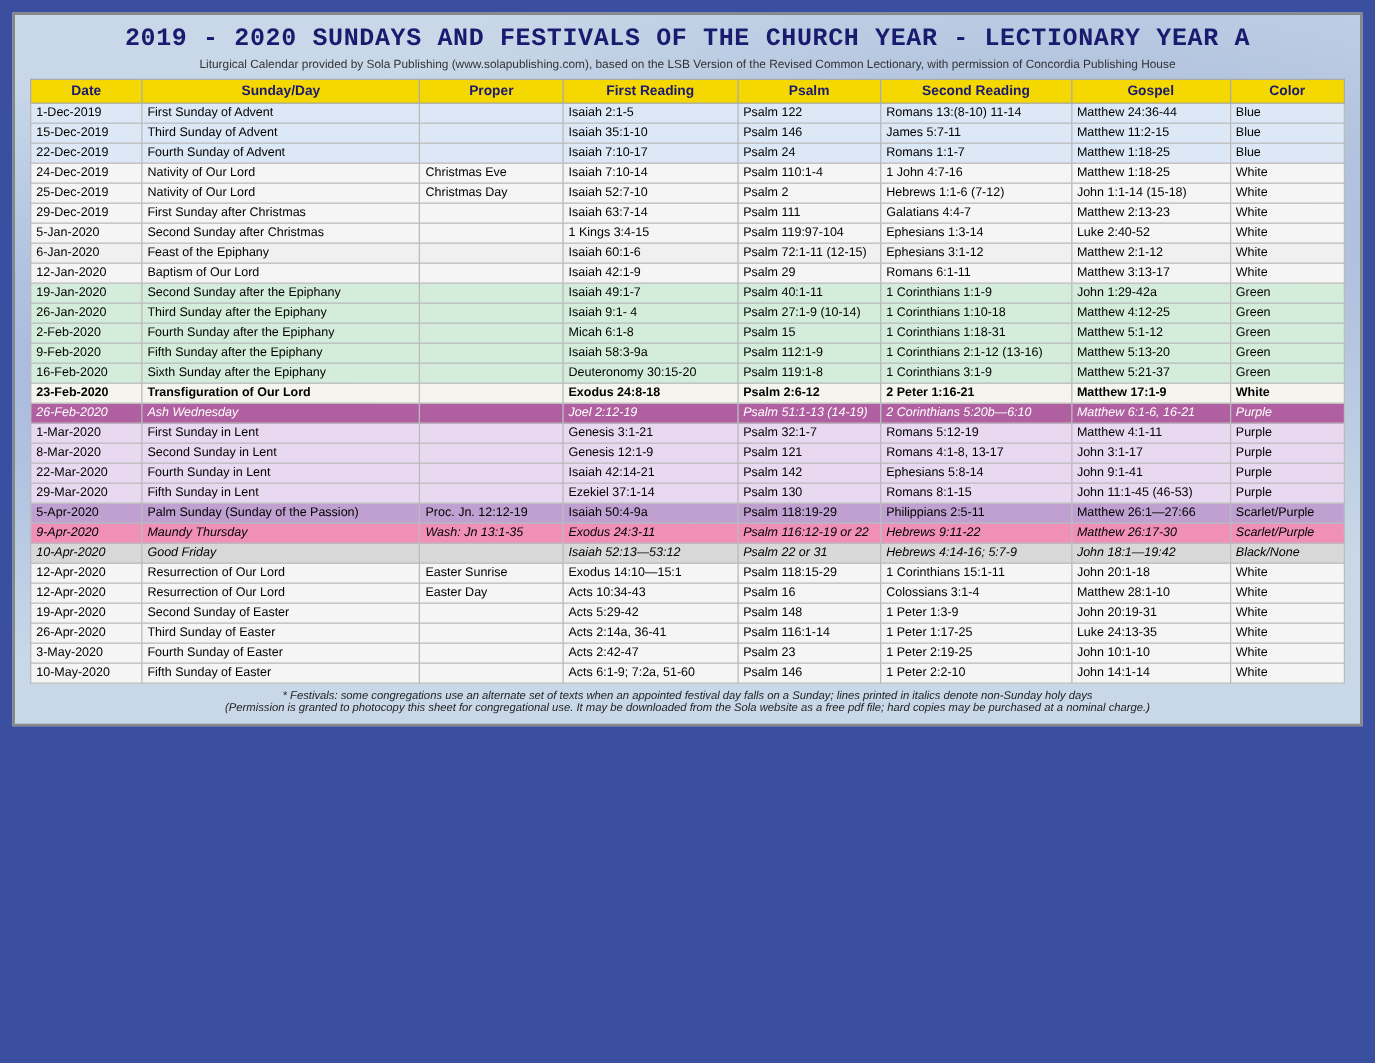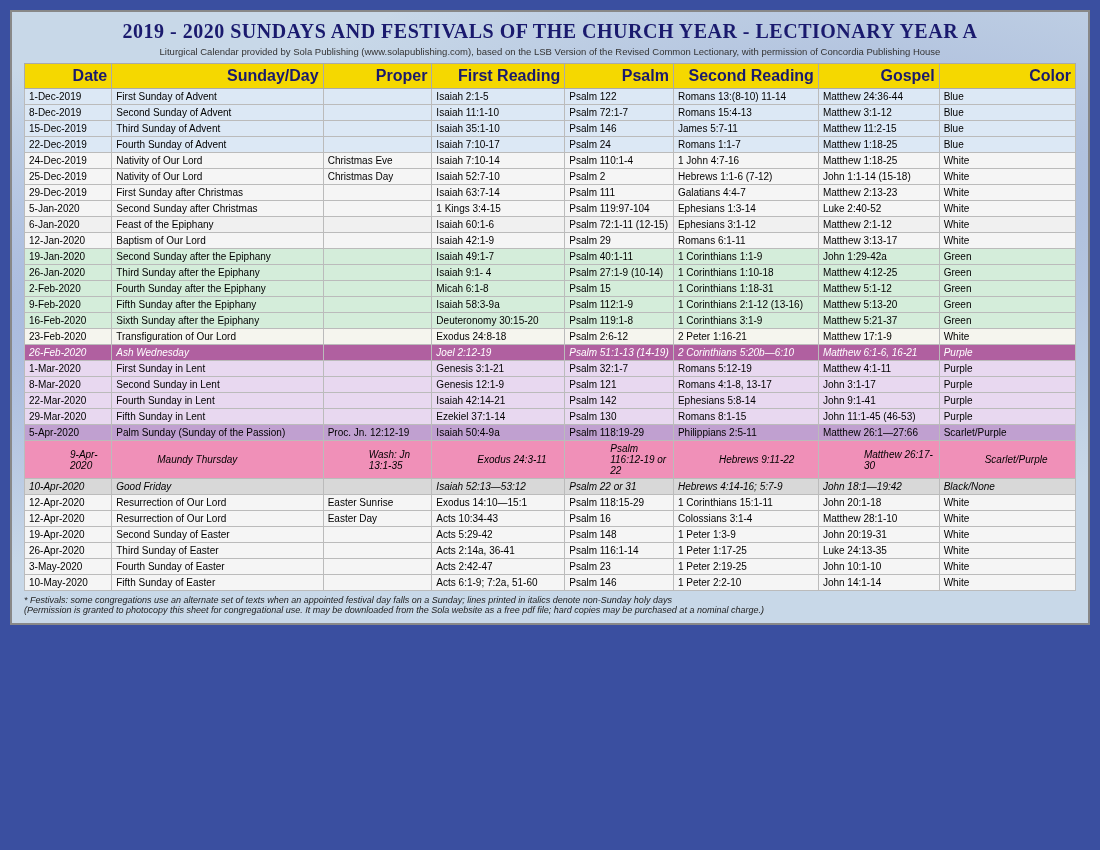--- a/index.html
+++ b/index.html
@@ -19,21 +19,21 @@
                         radial-gradient(ellipse at 80% 30%, rgba(80,100,180,0.3) 0%, transparent 50%);
       width: 1080px;
       padding: 8px 12px 8px 12px;
       border: 2px solid #888;
     }
     .main-title {
       text-align: center;
       font-size: 20px;
       font-weight: bold;
       color: #1a1a6e;
-      font-family: Liberation Serif, serif;
+      font-family: Liberation Mono, monospace;
       margin-bottom: 3px;
       text-transform: uppercase;
       letter-spacing: 0.5px;
     }
     .subtitle {
       text-align: center;
       font-size: 9.5px;
       color: #333;
       margin-bottom: 6px;
     }
@@ -41,22 +41,22 @@
       width: 100%;
       border-collapse: collapse;
       font-size: 10px;
     }
     thead tr th {
       background: #f5d800;
       color: #1a1a6e;
       font-weight: bold;
       border: 1px solid #aaa;
       padding: 3px 4px;
-      text-align: right;
-      font-size: 16px;
+      text-align: center;
+      font-size: 11px;
     }
     tbody tr td {
       border: 1px solid #bbb;
       padding: 2px 4px;
       vertical-align: middle;
     }
     .col-date { width: 70px; }
     .col-sunday { width: 175px; }
     .col-proper { width: 90px; }
     .col-first { width: 110px; }
@@ -64,33 +64,33 @@
     .col-second { width: 120px; }
     .col-gospel { width: 100px; }
     .col-color { width: 65px; }
 
     
     .row-blue td { background: #dce8f5; }
     .row-white td { background: #f5f5f5; }
     .row-green td { background: #d4edda; }
     .row-purple td { background: #e8d8f0; }
     .row-white-feast td { background: #f0f0f0; }
-    .row-transfig td { background: #f5f5ee; }
+    .row-transfig td { background: #f5f5ee; font-weight: bold; }
 
     .italic-row td { font-style: italic; }
 
     .footer-notes {
-      text-align: left;
+      text-align: center;
       font-size: 9px;
       color: #222;
       margin-top: 4px;
       font-style: italic;
     }
 
-    .highlight-maundy td { background: #f090b8 !important; font-style: italic; padding-left: 45px; }
+    .highlight-maundy td { background: #f090b8 !important; font-style: italic; }
     .highlight-good td { background: #d8d8d8 !important; font-style: italic; }
     .highlight-ash td { background: #b060a0 !important; color: #fff !important; font-style: italic; margin-top: 19px; }
     .highlight-ash td { color: #fff !important; }
     .highlight-palm td { background: #c0a0d0 !important; }
   </style>
 </head>
 <body>
 
 <div class="page-container">
   <div class="main-title">2019 - 2020 Sundays and Festivals of the Church Year - Lectionary Year A</div>
@@ -114,30 +114,20 @@
           <td>1-Dec-2019</td>
           <td>First Sunday of Advent</td>
           <td></td>
           <td>Isaiah 2:1-5</td>
           <td>Psalm 122</td>
           <td>Romans 13:(8-10) 11-14</td>
           <td>Matthew 24:36-44</td>
           <td>Blue</td>
         </tr>
         <tr class="row-blue">
-          <td>8-Dec-2019</td>
-          <td>Second Sunday of Advent</td>
-          <td></td>
-          <td>Isaiah 11:1-10</td>
-          <td>Psalm 72:1-7</td>
-          <td>Romans 15:4-13</td>
-          <td>Matthew 3:1-12</td>
-          <td>Blue</td>
-        </tr>
-        <tr class="row-blue">
           <td>15-Dec-2019</td>
           <td>Third Sunday of Advent</td>
           <td></td>
           <td>Isaiah 35:1-10</td>
           <td>Psalm 146</td>
           <td>James 5:7-11</td>
           <td>Matthew 11:2-15</td>
           <td>Blue</td>
         </tr>
         <tr class="row-blue">

